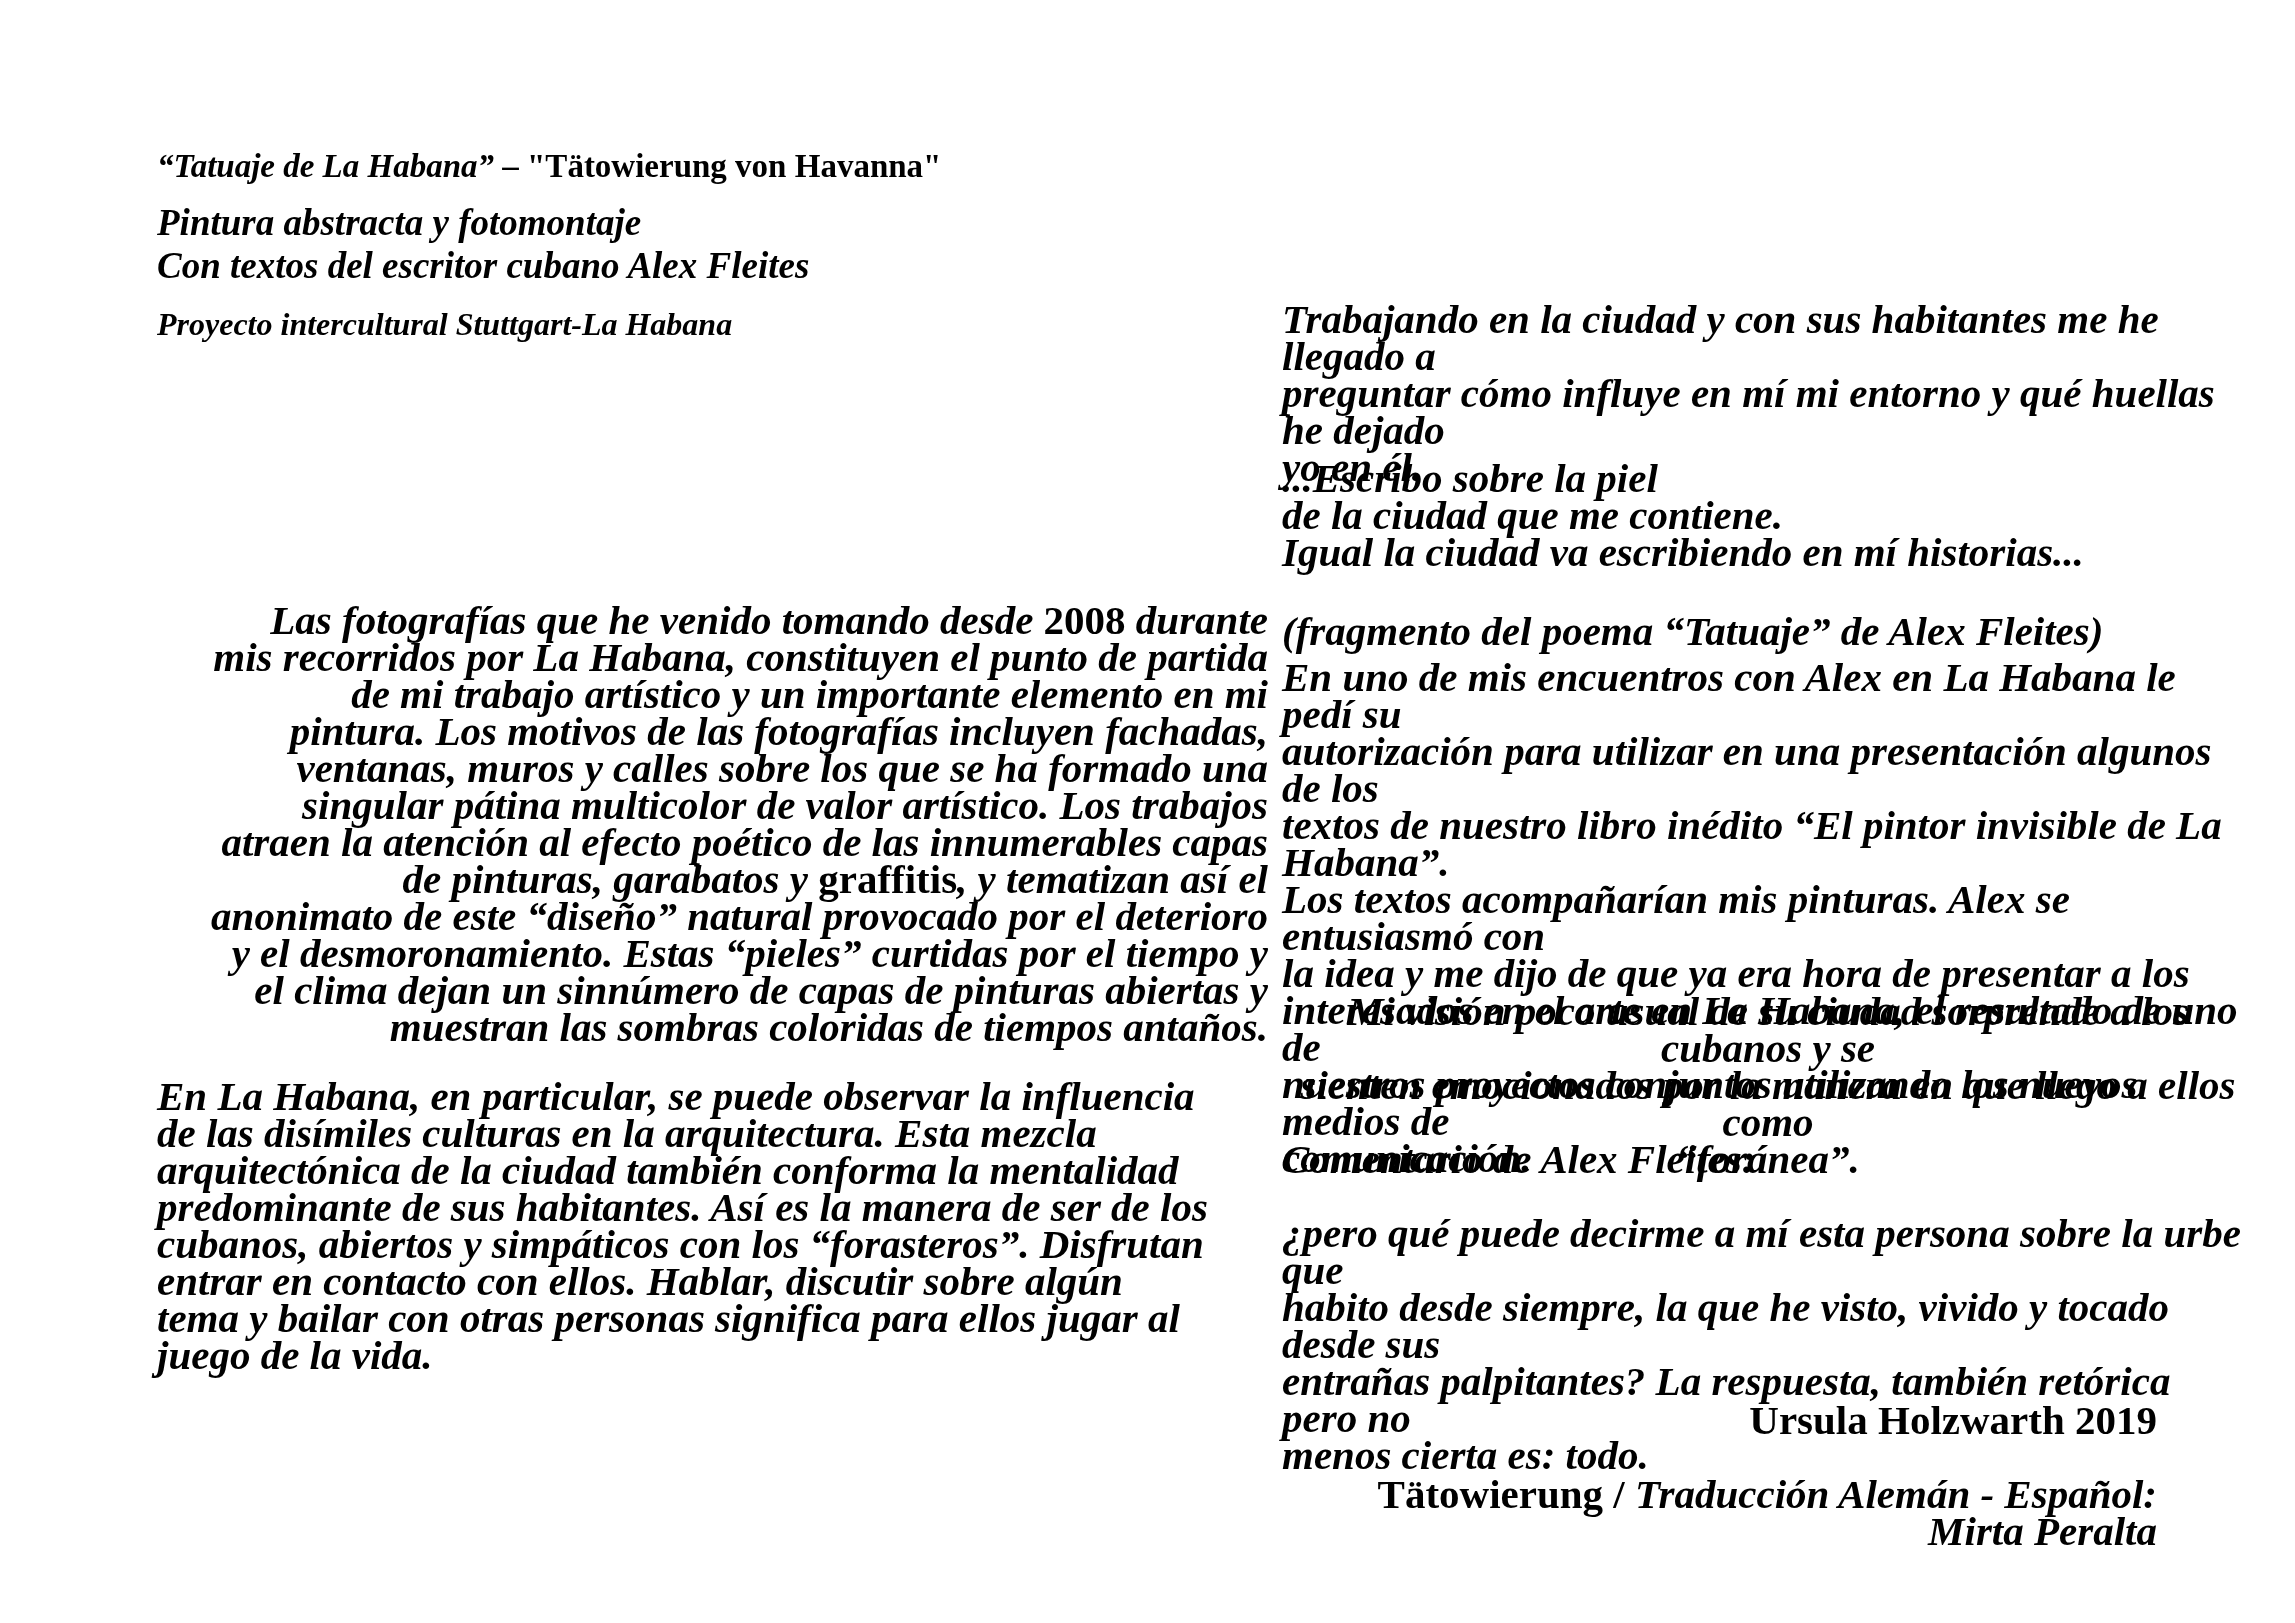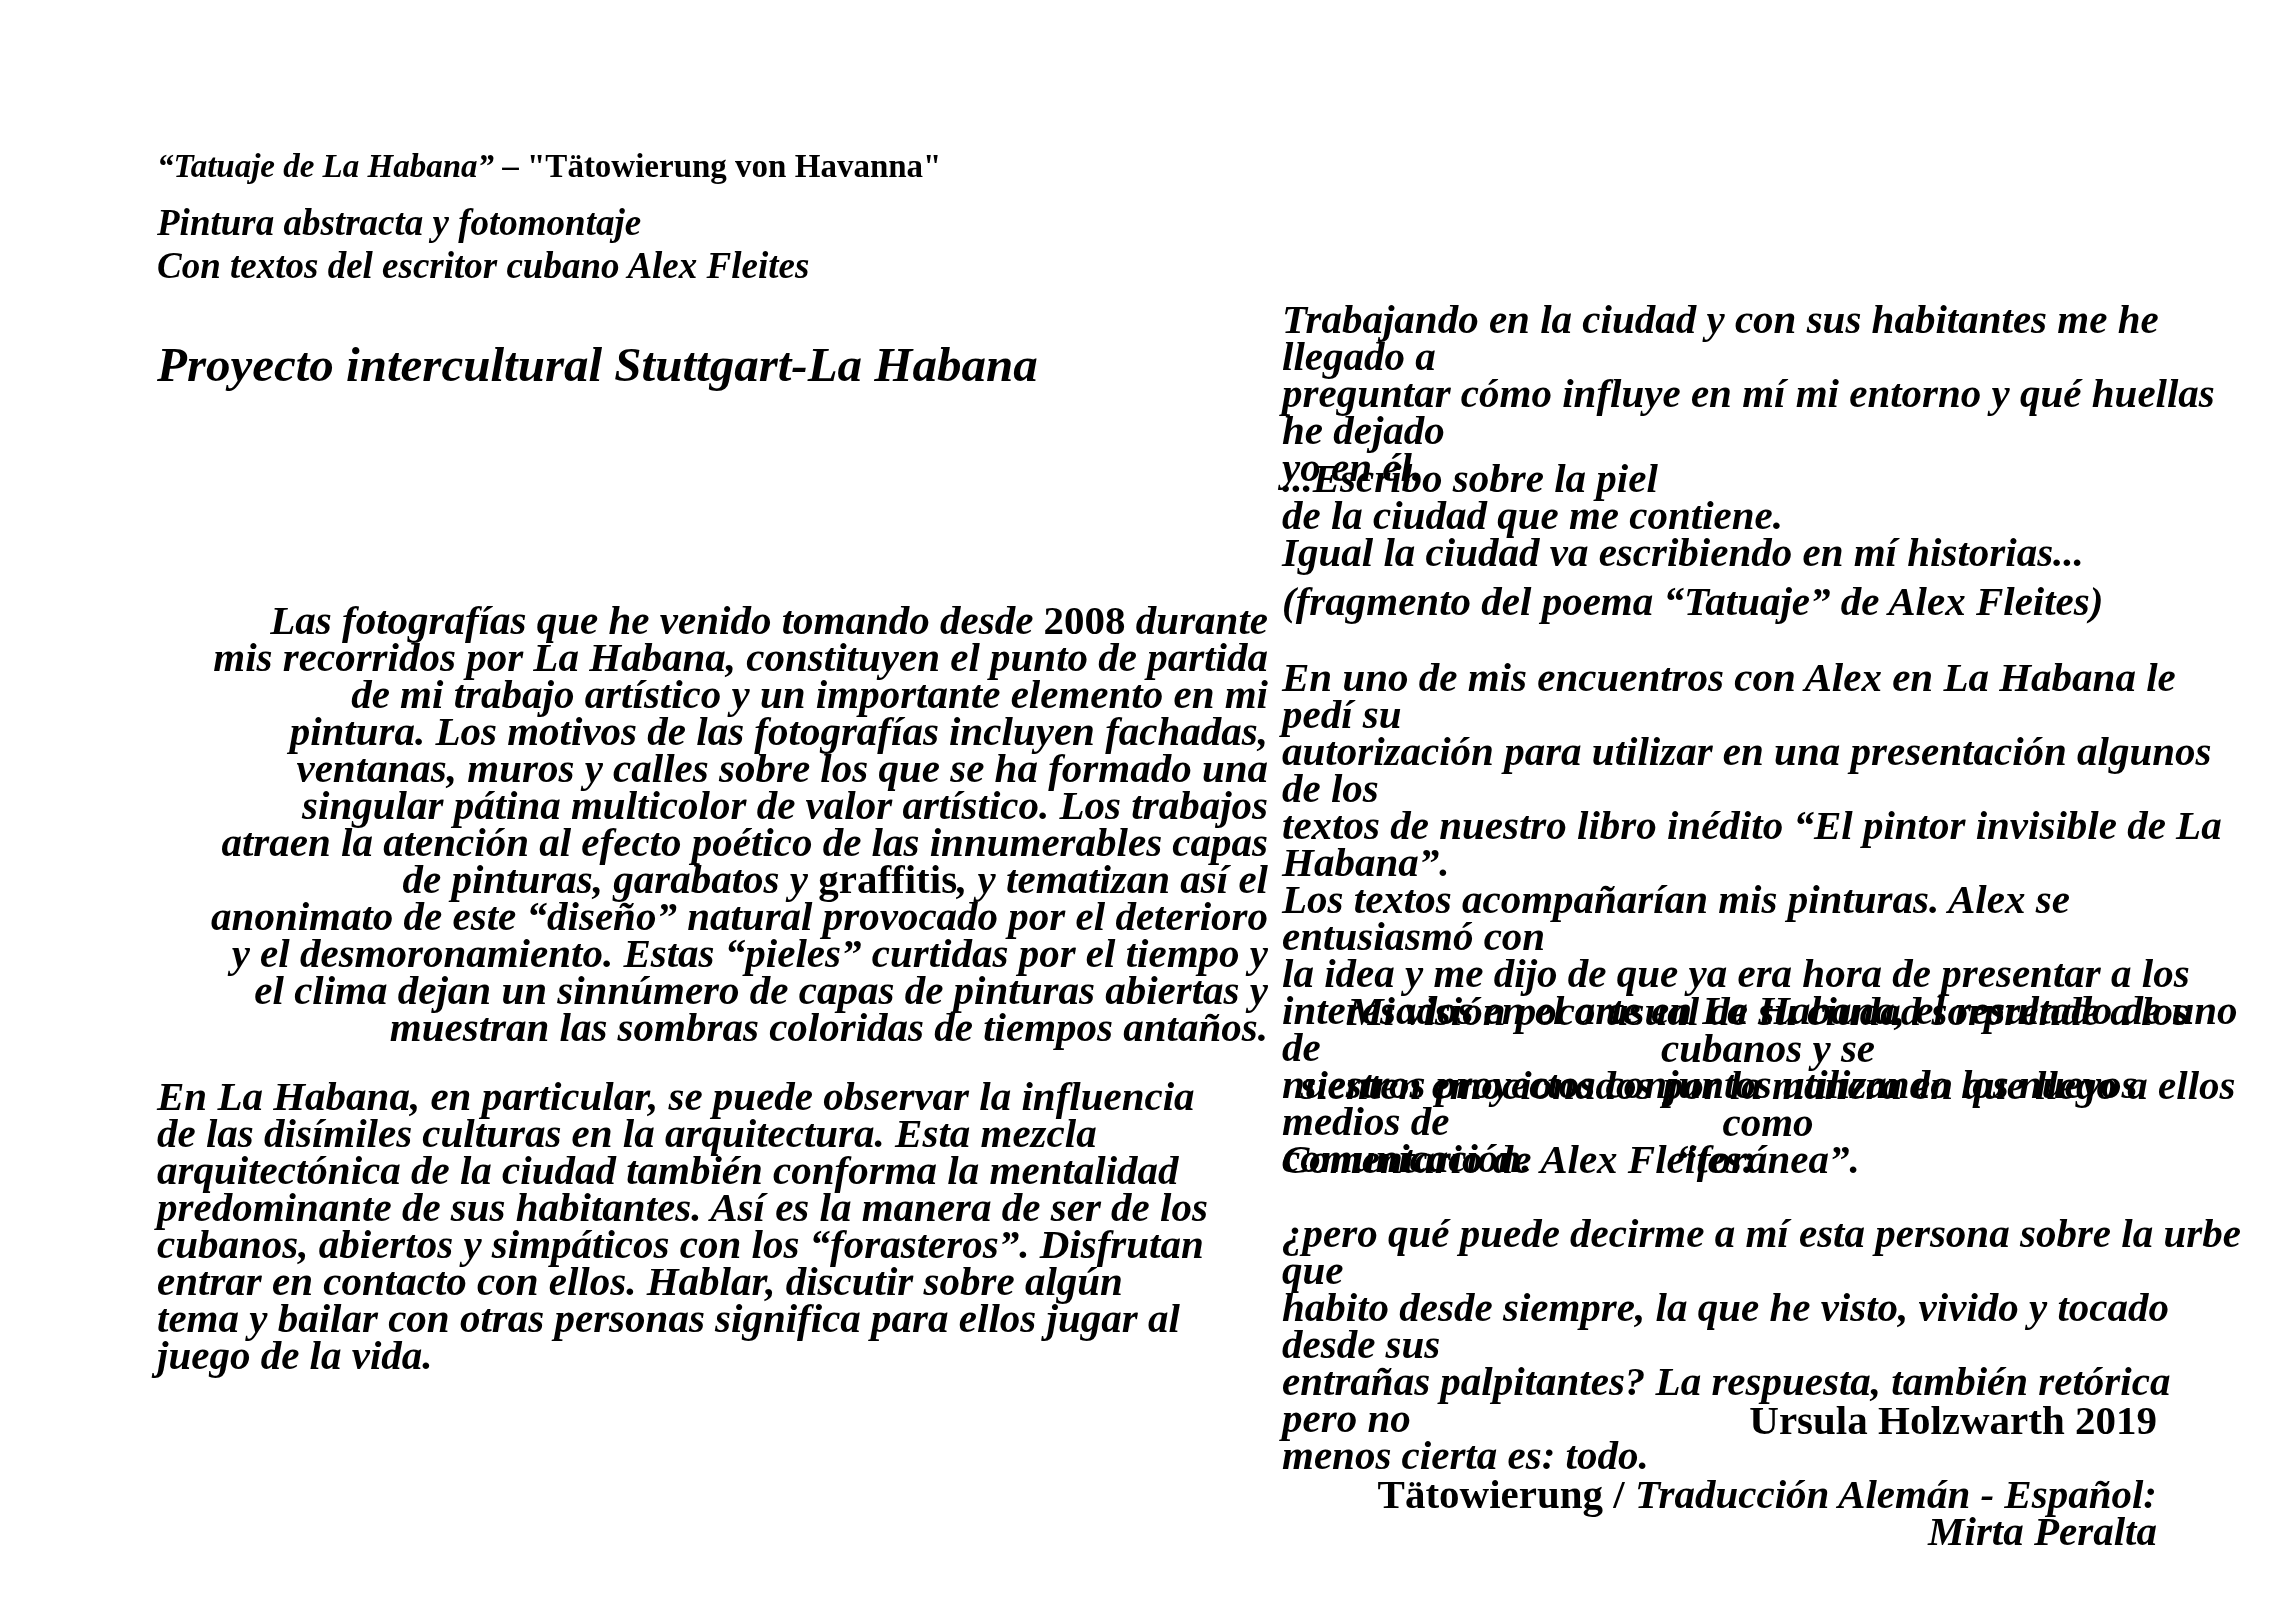--- a/index.html
+++ b/index.html
@@ -30,43 +30,42 @@
   .title .up { font-style: normal; }
 
   .subtitle {
     left: 157px; top: 201px;
     font-size: 37px; line-height: 43px;
     font-weight: bold; font-style: italic;
     width: 1203px;
   }
   .project {
     left: 157px; top: 305px;
-    font-size: 49px; line-height: 1.2;
+    font-size: 32px; line-height: 1.2;
     font-weight: bold; font-style: italic;
     width: 1203px;
-    margin-top: 31px;
   }
 
   
   .body {
     font-size: 41px; line-height: 37px;
     font-style: italic; font-weight: bold;
   }
   .body .up { font-style: normal; }
 
   .leftcol  { left: 157px;  width: 1111px; }
   .rightcol { left: 1282px; width: 972px; }
 
   .pos-p1     { top: 435px; }
   .pos-p2     { top: 602px; text-align: right; }
   .pos-p3     { top: 1078px; }
 
   .pos-r1     { top: 301px; }
   .pos-poem   { top: 460px; }
-  .pos-frag   { top: 583px; }
+  .pos-frag   { top: 613px; }
   .pos-r2     { top: 659px; }
   .pos-r3     { top: 993px; text-align: center; }
   .pos-coment { top: 1141px; }
   .pos-r4     { top: 1215px; }
 
   .pos-ursula {
     top: 1402px; left: 1282px; width: 875px;
     text-align: right;
     font-style: normal;
   }

